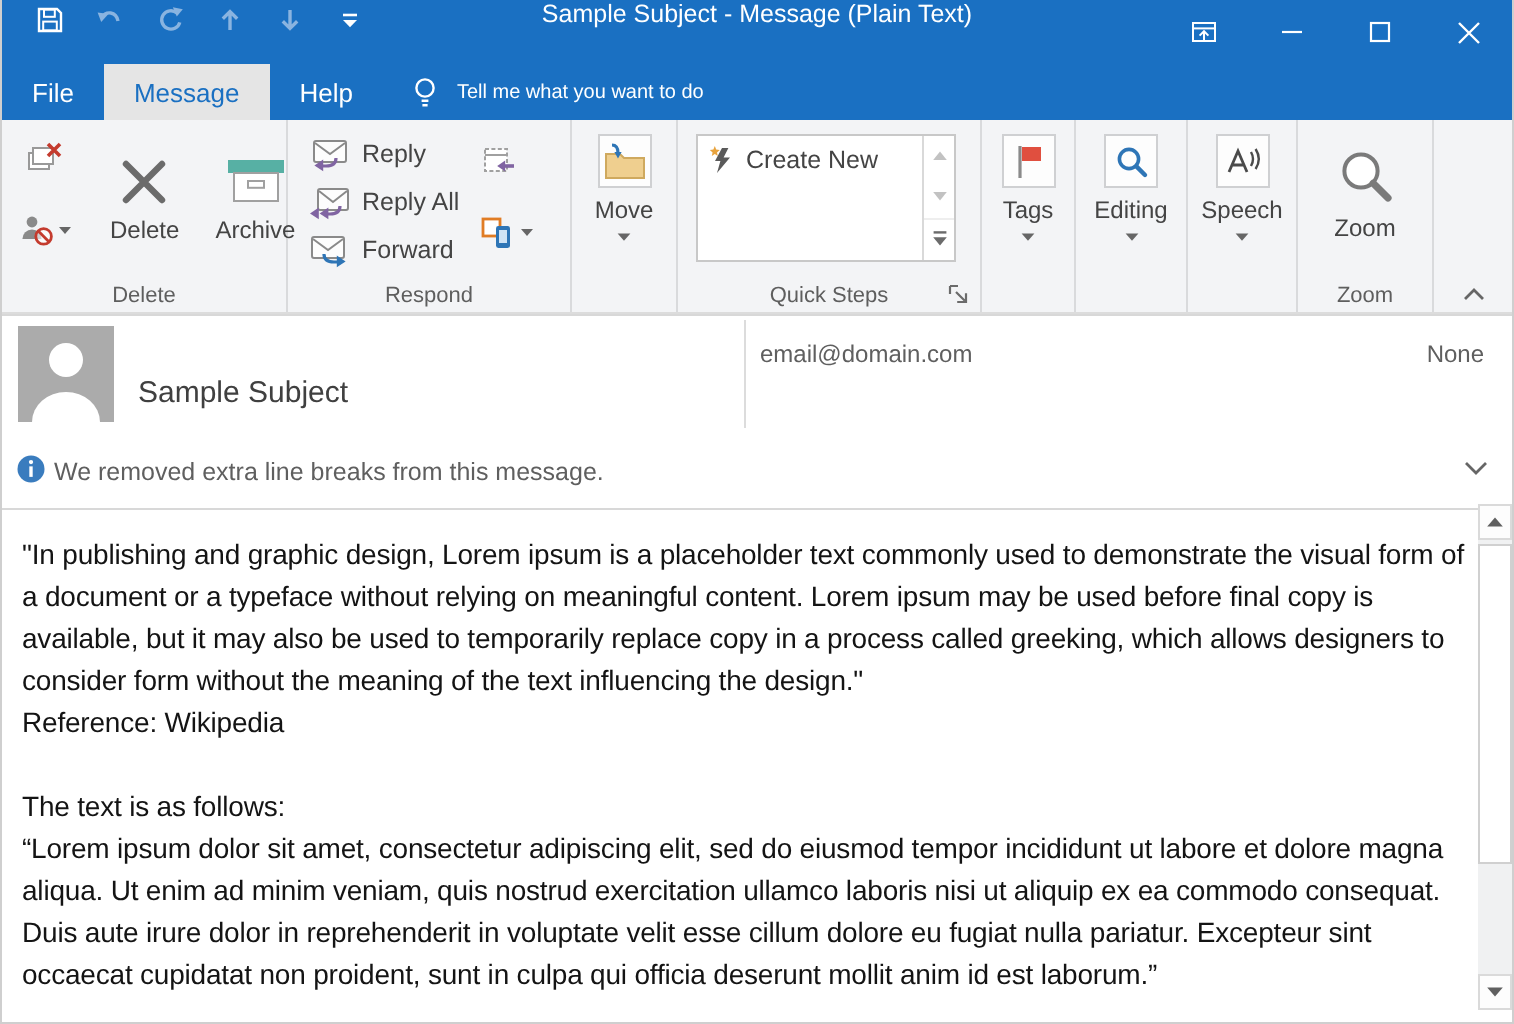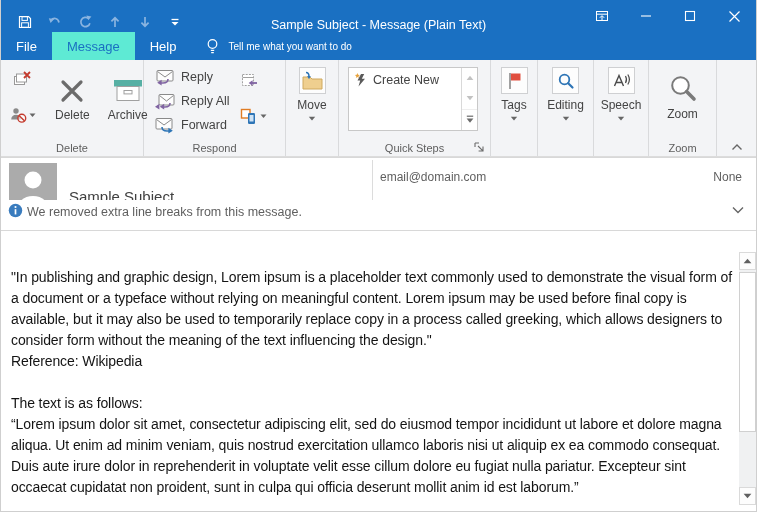--- a/index.html
+++ b/index.html
@@ -5,39 +5,39 @@
   * { margin:0; padding:0; box-sizing:border-box; }
   html,body { background:#e9e9e9; }
   .window {
     position:relative; width:757px; height:512px; background:#fff;
     font-family:"Liberation Sans", sans-serif; overflow:hidden;
     border-left:1px solid #cfcfcf; border-right:1px solid #cfcfcf; border-bottom:1px solid #cfcfcf;
   }
   
   .titlebar {
     position:absolute; top:0; left:0; right:0; height:32px;
-    background:#1a70c2; display:flex; align-items:flex-end;
+    background:#1a70c2; display:flex; align-items:flex-start;
   }
   .qat { display:flex; align-items:center; padding-left:14px; gap:10px; }
   .qat-btn { width:20px; height:20px; display:flex; align-items:center; justify-content:center; }
   .win-title {
     position:absolute; left:0; right:0; text-align:center; color:#fff;
     font-size:12.5px; pointer-events:none;
   }
   .win-controls { position:absolute; right:0; top:0; height:32px; display:flex; }
   .win-ctl { width:44px; height:32px; display:flex; align-items:center; justify-content:center; }
   
   .tabrow {
     position:absolute; top:32px; left:0; right:0; height:28px;
     background:#1a70c2; display:flex; align-items:stretch;
   }
   .tab {
     padding:0 15px; display:flex; align-items:center; color:#fff; font-size:13px;
   }
-  .tab.active { background:#5eead4; color:#1a70c2; }
+  .tab.active { background:#e5e5e5; color:#1a70c2; }
   .tellme { display:flex; align-items:center; gap:8px; color:#fff; font-size:10px; margin-left:14px; }
   
   .ribbon {
     position:absolute; top:60px; left:0; right:0; height:97px;
     background:#f3f4f6; display:flex; border-bottom:1px solid #dcdcdc;
   }
   .rgroup { position:relative; height:100%; border-right:1px solid #d9dadc; flex:0 0 auto; }
   .rgroup-label {
     position:absolute; bottom:2px; left:0; right:0; text-align:center;
     font-size:11px; color:#5e5e5e; white-space:nowrap;
@@ -78,21 +78,21 @@
     position:absolute; top:157px; left:0; right:0; height:59px;
     border-top:1px solid #d8d8d8; background:#fff;
   }
   .avatar { position:absolute; left:8px; top:5px; width:48px; height:48px; background:#ababab; overflow:hidden; }
   .subject { position:absolute; left:68px; top:30px; font-size:15px; font-weight:normal; color:#404040; }
   .hdr-vdiv { position:absolute; left:371px; top:2px; bottom:2px; width:1px; background:#dcdcdc; }
   .hdr-email { position:absolute; left:379px; top:12px; font-size:12px; color:#5f5f5f; }
   .hdr-flag { position:absolute; right:14px; top:12px; font-size:12px; color:#5f5f5f; }
   
   .infobar {
-    position:absolute; top:200px; left:0; right:0; height:31px;
+    position:absolute; top:224px; left:0; right:0; height:31px;
     background:#fff; border-bottom:1px solid #d8d8d8; display:flex; align-items:flex-start;
   }
   .infobar .info-icon { margin:3px 4px 0 7px; }
   .infobar .info-text { font-size:12.5px; color:#5f5f5f; margin-top:5px; }
   .hdr-chevron { position:absolute; right:10px; top:4px; }
   
   .mailbody {
     position:absolute; top:247px; left:0; right:17px; bottom:0;
     padding:20px 6px 0 10px; font-size:14px; line-height:21px; color:#141414;
     letter-spacing:-0.1px; overflow:hidden;

